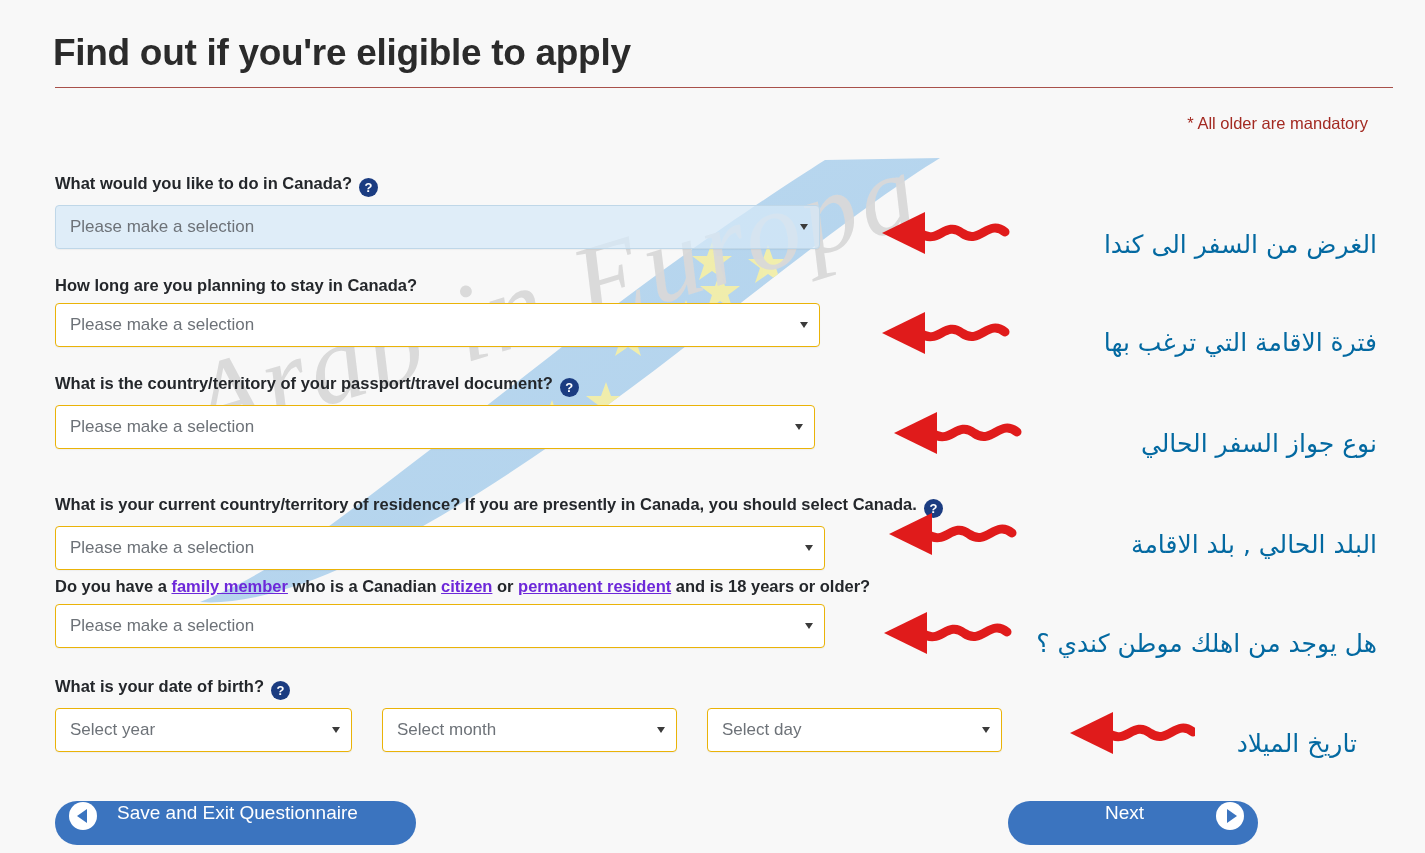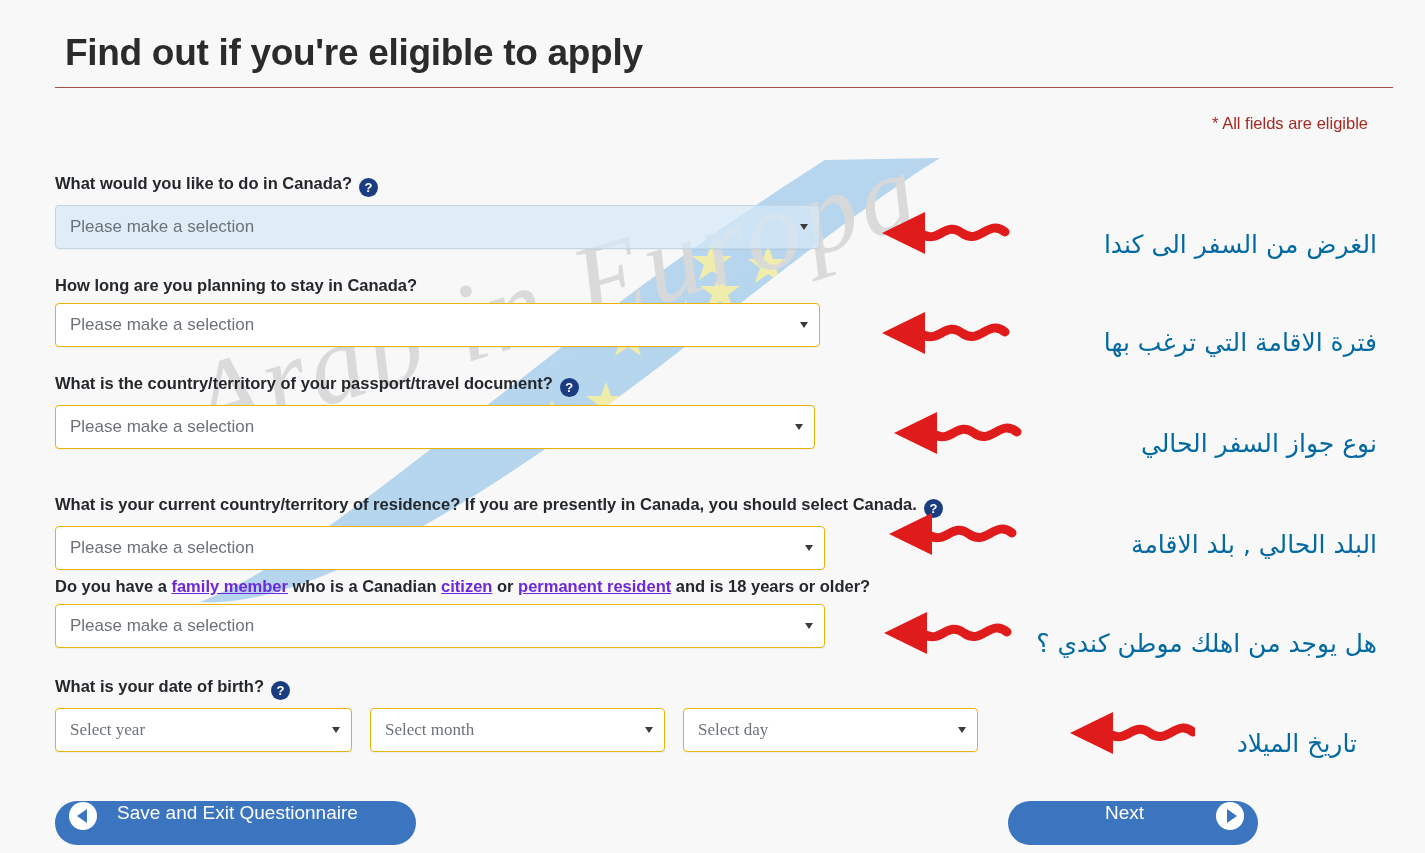--- a/index.html
+++ b/index.html
@@ -45,21 +45,21 @@
   }
 
   
   .content {
     position: relative;
     z-index: 2;
     padding: 0;
   }
   .page-title {
     position: absolute;
-    left: 65px; top: 32px;
+    left: 53px; top: 32px;
     font-size: 37px;
     font-weight: bold;
     color: #2b2b2b;
     letter-spacing: -0.3px;
     margin: 0;
   }
   .title-rule {
     position: absolute;
     left: 55px; top: 87px;
     width: 1338px; height: 1px;
@@ -230,21 +230,21 @@
         </g>
       </g>
     </svg>
     <div class="wm-text">Arab in Europa</div>
   </div>
 
   <div class="content">
 
     <h1 class="page-title">Find out if you're eligible to apply</h1>
     <div class="title-rule"></div>
-    <div class="mandatory">* All fields are eligible</div>
+    <div class="mandatory">* All older are mandatory</div>
 
     <div class="field" id="f-purpose" style="top:173px; width:765px;">
       <div class="field-label">
         <span>What would you like to do in Canada?</span><span class="help-icon">?</span>
       </div>
       <div class="select-box focused">
         <span class="select-text">Please make a selection</span>
         <span class="caret"></span>
       </div>
     </div>
@@ -284,21 +284,21 @@
       <div class="select-box">
         <span class="select-text">Please make a selection</span>
         <span class="caret"></span>
       </div>
     </div>
 
     <div class="field" id="f-dob" style="top:676px; width:960px;">
       <div class="field-label">
         <span>What is your date of birth?</span><span class="help-icon">?</span>
       </div>
-      <div style="display:flex; gap:18px;font-family:Liberation Serif, serif;">
+      <div style="display:flex; gap:30px;">
         <div class="select-box" style="width:297px;">
           <span class="select-text">Select year</span>
           <span class="caret"></span>
         </div>
         <div class="select-box" style="width:295px;">
           <span class="select-text">Select month</span>
           <span class="caret"></span>
         </div>
         <div class="select-box" style="width:295px;">
           <span class="select-text">Select day</span>

